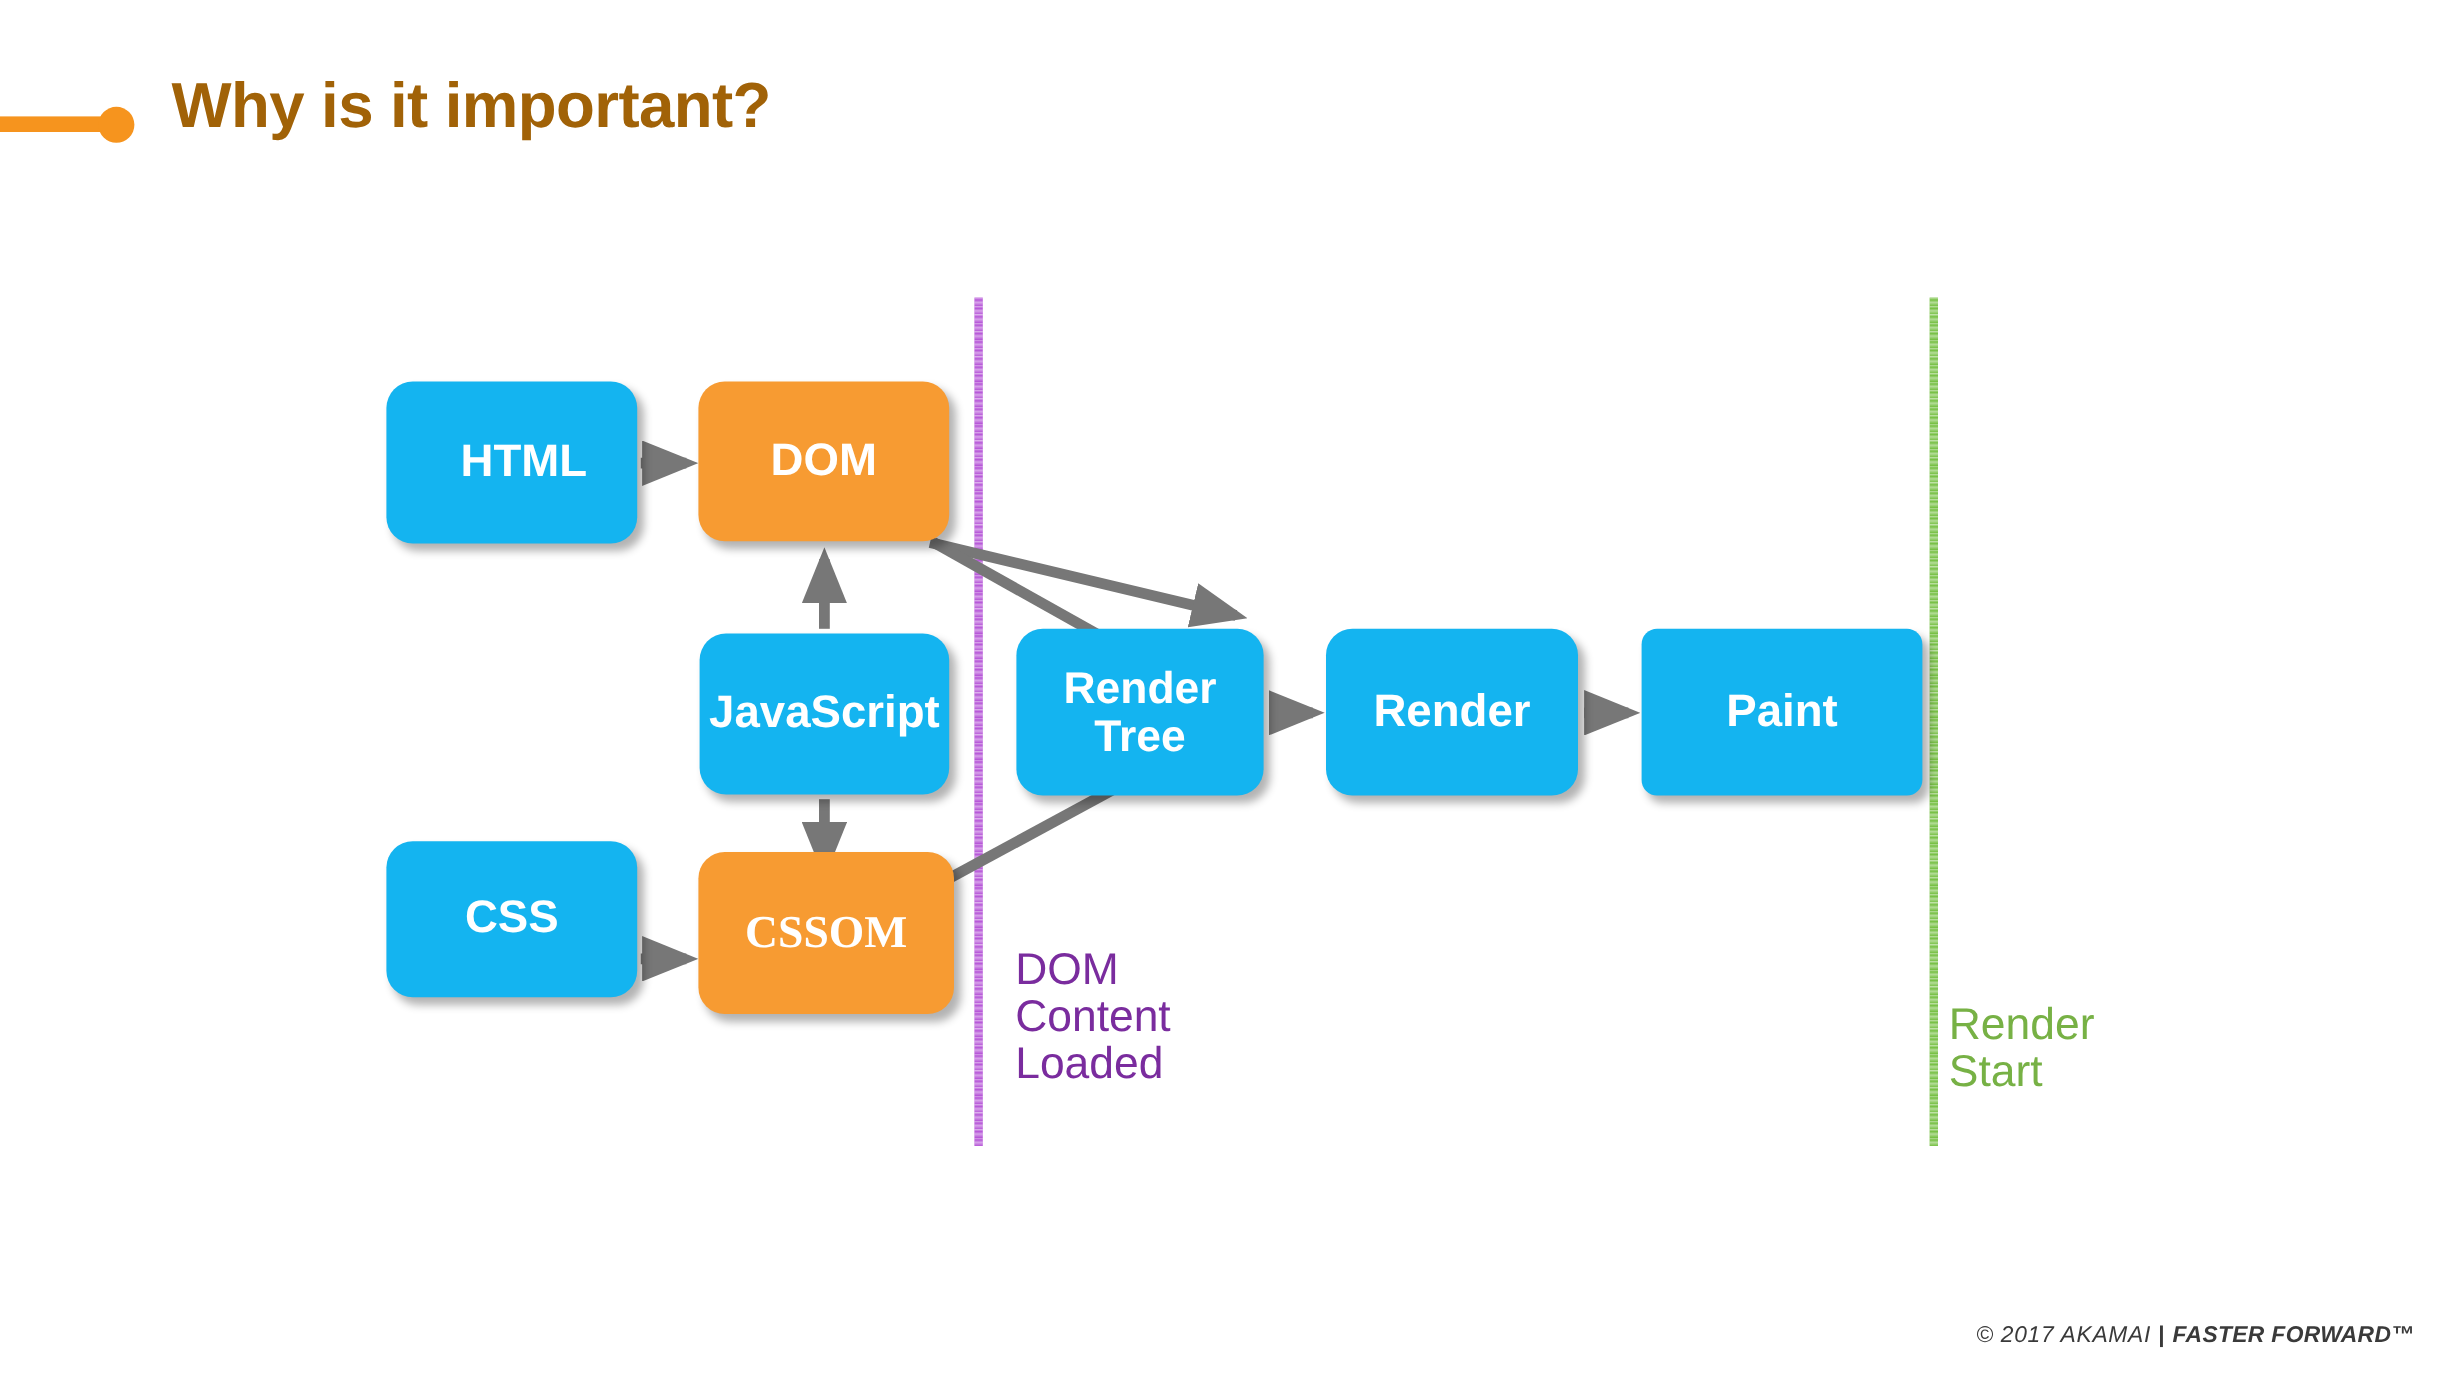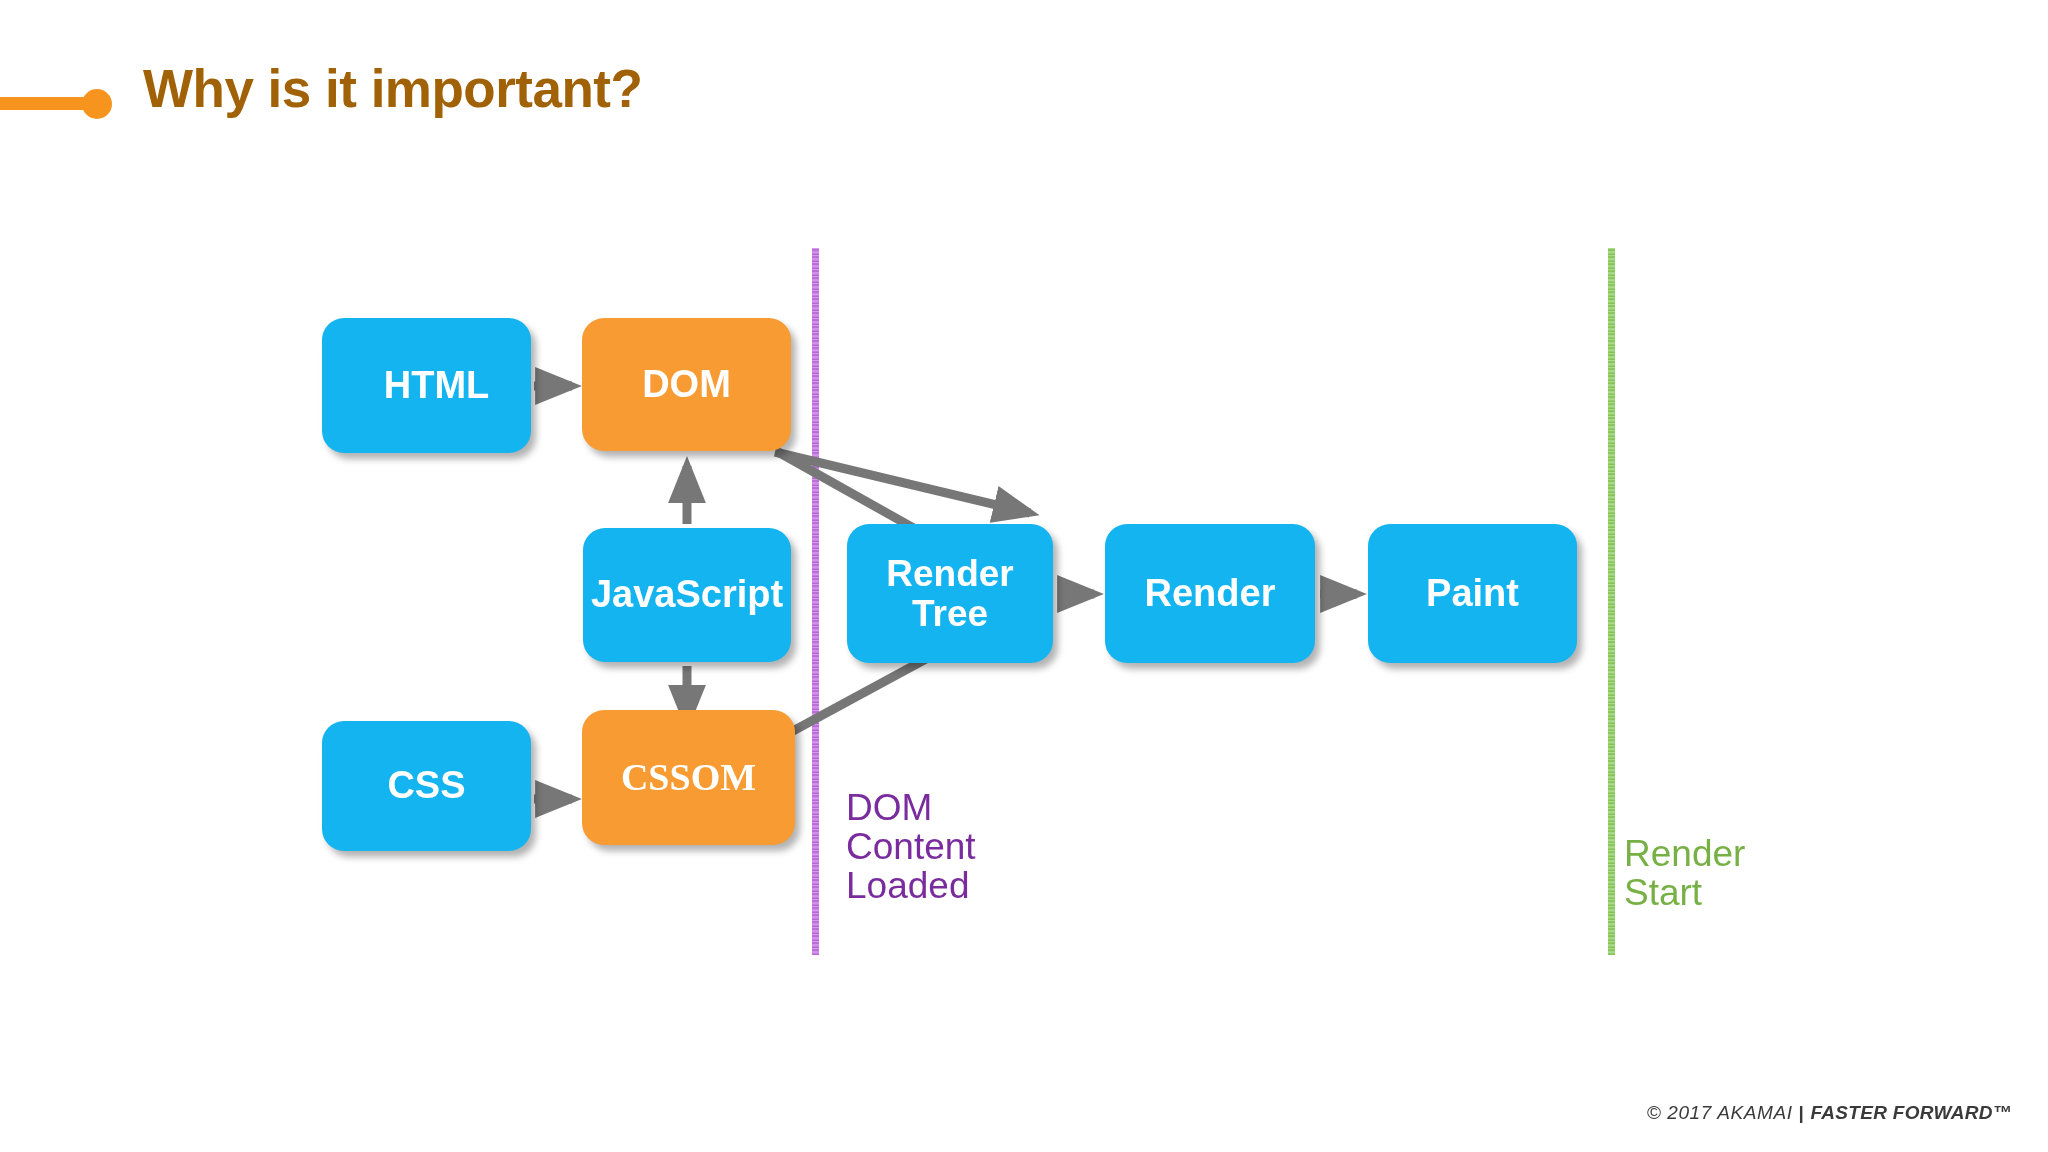--- a/index.html
+++ b/index.html
@@ -81,22 +81,22 @@
   .pbox.orange { background: #F79B32; }
 
   .pbox .lbl { display: block; width: 100%; }
 
   
   #box-html       { left: 322px;  top: 318px; width: 209px; height: 135px; padding-left: 20px; }
   #box-dom        { left: 582px;  top: 318px; width: 209px; height: 133px; }
   #box-javascript { left: 583px;  top: 528px; width: 208px; height: 134px; }
   #box-rendertree { left: 847px;  top: 524px; width: 206px; height: 139px; font-size: 37px; }
   #box-layout     { left: 1105px; top: 524px; width: 210px; height: 139px; }
-  #box-paint      { left: 1368px; top: 524px; width: 209px; height: 139px; }
-  #box-css        { left: 322px;  top: 721px; width: 209px; height: 130px; }
+  #box-paint      { left: 1368px; top: 524px; width: 234px; height: 139px; border-radius: 13px; }
+  #box-css        { left: 322px;  top: 701px; width: 209px; height: 130px; }
   #box-cssom      { left: 582px;  top: 710px; width: 213px; height: 135px; font-family: Liberation Serif, serif; }
 
   
   .milestone-line {
     position: absolute;
     top: 248px;
     width: 7px;
     height: 707px;
   }
   #line-domcontentloaded {

